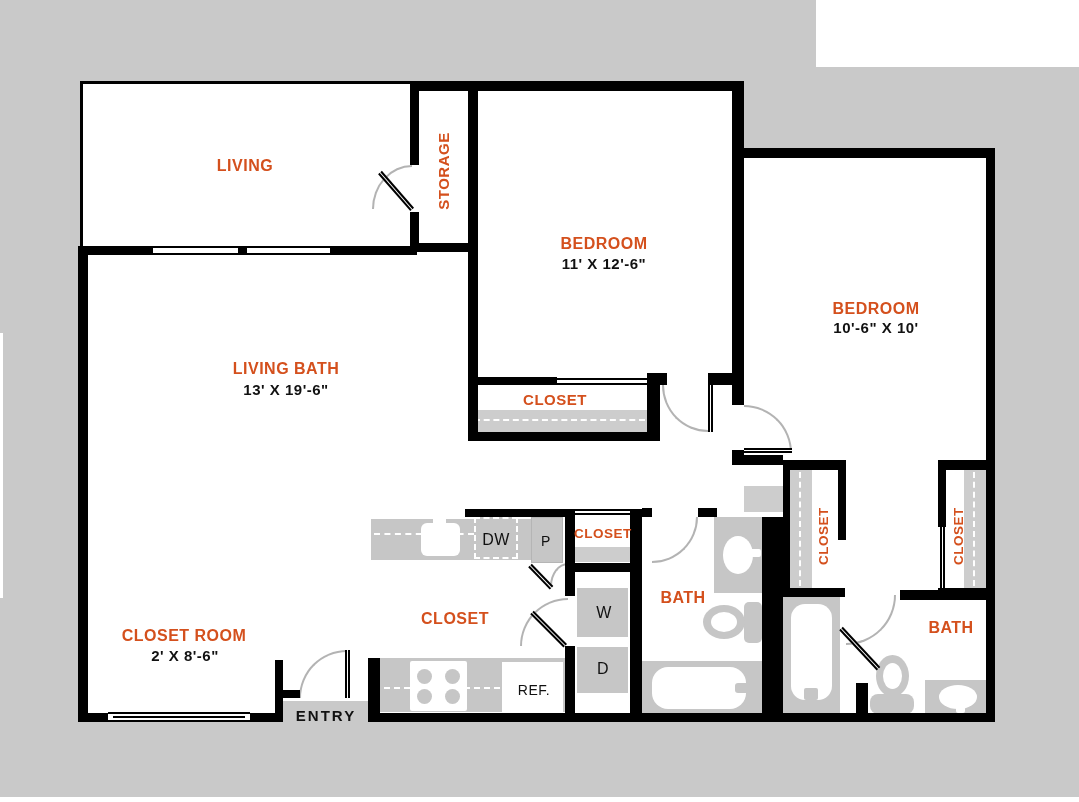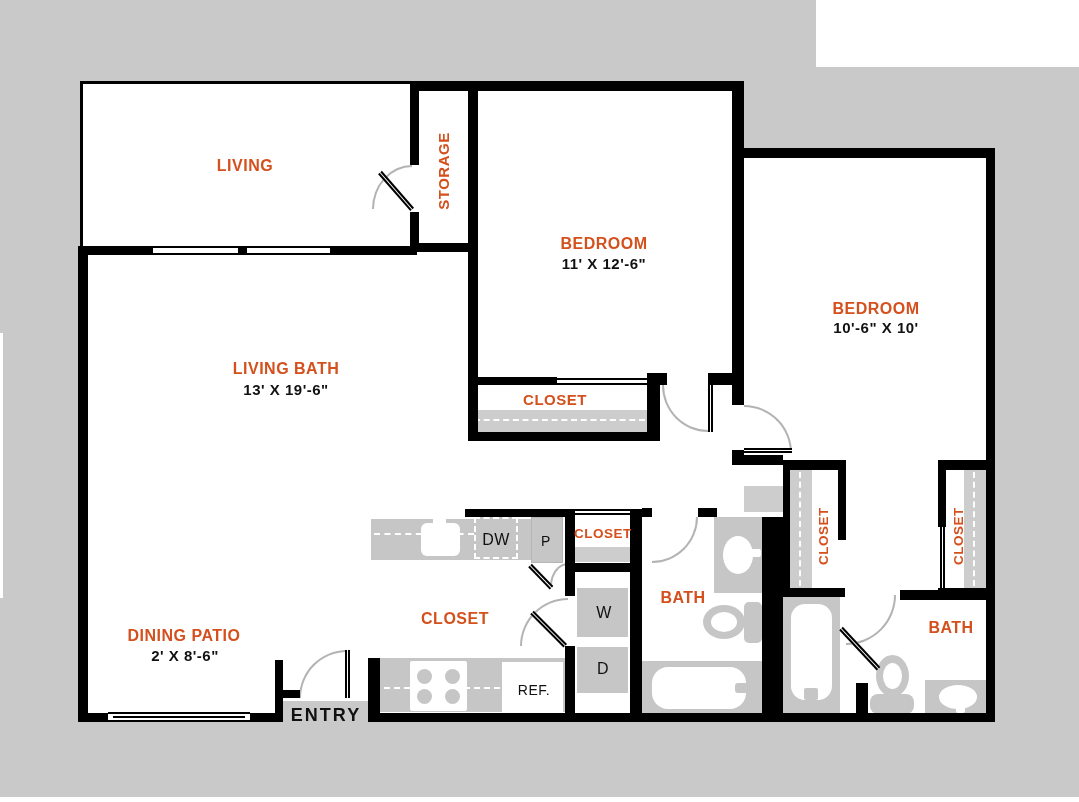--- a/index.html
+++ b/index.html
@@ -32,21 +32,21 @@
   .lbl{position:absolute;transform:translate(-50%,-50%);white-space:nowrap;
        font-weight:800;letter-spacing:.5px;color:#111;}
   .o{color:#d4501d;}
   .rot{transform:translate(-50%,-50%) rotate(-90deg);}
   .nm{font-size:16px;}
   .dim{font-size:15px;font-weight:800;}
   .sm{font-size:13.5px;}
   .md{font-size:15px;}
   .app{font-weight:500;font-size:16px;letter-spacing:.5px;}
   .app-sm{font-weight:500;font-size:14px;letter-spacing:.5px;}
-  .entry-l{font-weight:600;font-size:18px;letter-spacing:2px;}
+  .entry-l{font-weight:600;font-size:15px;letter-spacing:2px;}
   .oval{border-radius:50%;}
 </style>
 </head>
 <body>
 
 <div id="plan">
 
   <div class="white" style="left:816px;top:0;width:263px;height:67px;"></div>
   <div class="white" style="left:0;top:333px;width:3px;height:265px;"></div>
   <div class="white" style="left:0;top:797px;width:1079px;height:5px;"></div>
@@ -212,21 +212,21 @@
   <div class="lbl app-sm" style="left:546px;top:541px;">P</div>
   <div class="lbl o sm" style="left:603px;top:533px;">CLOSET</div>
 
   <div class="lbl o nm" style="left:455px;top:619px;">CLOSET</div>
 
   <div class="lbl app" style="left:604px;top:613px;">W</div>
   <div class="lbl app" style="left:603px;top:669px;">D</div>
 
   <div class="lbl o nm" style="left:683px;top:598px;">BATH</div>
 
-  <div class="lbl o nm" style="left:184px;top:636px;">DINING PATIO</div>
+  <div class="lbl o nm" style="left:184px;top:636px;">CLOSET ROOM</div>
   <div class="lbl dim" style="left:185px;top:655px;">2' X 8'-6"</div>
 
   <div class="lbl app-sm" style="left:534px;top:690px;">REF.</div>
 
   <div class="lbl entry-l" style="left:326px;top:715px;">ENTRY</div>
 
   <div class="lbl o sm rot" style="left:823px;top:536px;">CLOSET</div>
   <div class="lbl o sm rot" style="left:958px;top:536px;">CLOSET</div>
 
   <div class="lbl o nm" style="left:951px;top:628px;">BATH</div>

